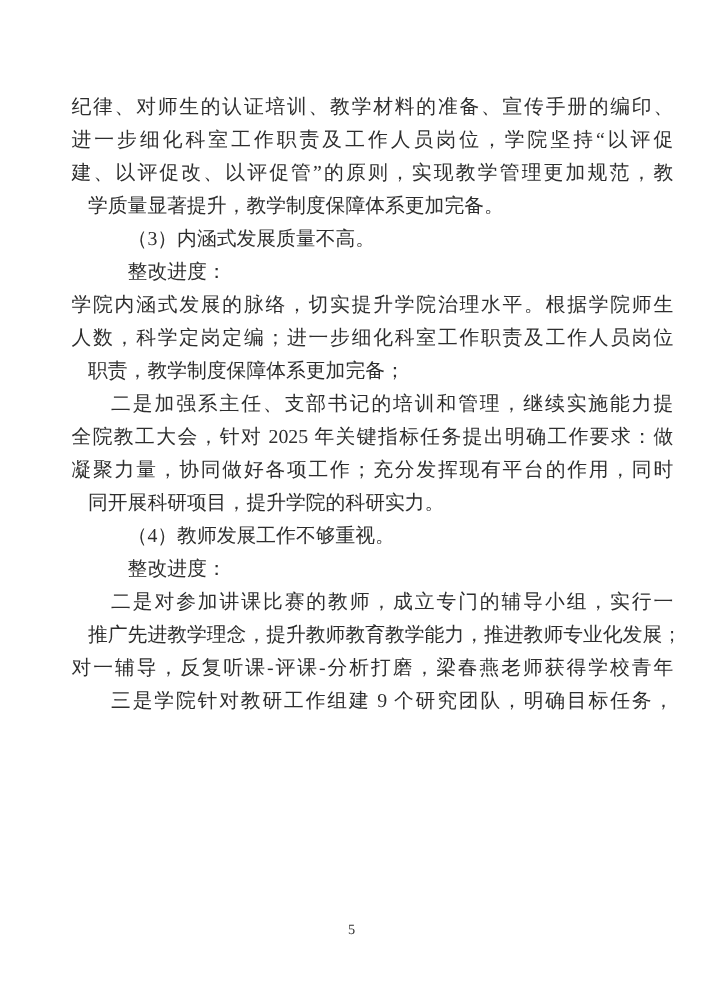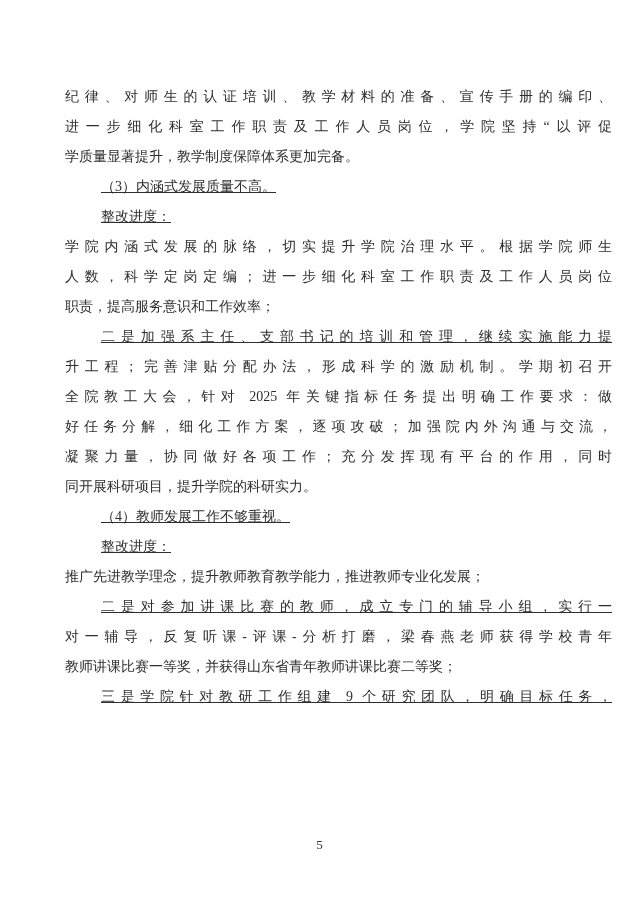--- a/index.html
+++ b/index.html
@@ -18,70 +18,68 @@
   }
   .doc-body {
     position: absolute;
     left: 65px;
     top: 82px;
     width: 547px;
   }
   .line {
     height: 30px;
     line-height: 30px;
-    font-size: 14px;
+    font-size: 18px;
     white-space: nowrap;
     overflow: hidden;
     text-align: justify;
     text-align-last: justify;
     -moz-text-align-last: justify;
   }
   .line.para-end {
     text-align-last: left;
+    margin-left: 15px;
     -moz-text-align-last: left;
   }
   .line.indent {
     text-indent: 36px;
-    text-decoration: underline;
   }
   .page-footer {
     position: absolute;
     left: 0;
     top: 836px;
     width: 100%;
     text-align: center;
     font-size: 13px;
     line-height: 18px;
     color: #2e2e2e;
   }
 </style>
 </head>
 <body>
 
 <div class="page">
   <div class="doc-body">
 
   <div class="line">纪律、对师生的认证培训、教学材料的准备、宣传手册的编印、</div>
       <div class="line">进一步细化科室工作职责及工作人员岗位，学院坚持“以评促</div>
+      <div class="line">建、以评促改、以评促管”的原则，实现教学管理更加规范，教</div>
       <div class="line para-end">学质量显著提升，教学制度保障体系更加完备。</div>
       <div class="line indent para-end">（3）内涵式发展质量不高。</div>
       <div class="line indent para-end">整改进度：</div>
       <div class="line">学院内涵式发展的脉络，切实提升学院治理水平。根据学院师生</div>
       <div class="line">人数，科学定岗定编；进一步细化科室工作职责及工作人员岗位</div>
-      <div class="line para-end">职责，提高服务意识和工作效率；</div>
+      <div class="line para-end">职责，教学制度保障体系更加完备；</div>
       <div class="line indent">二是加强系主任、支部书记的培训和管理，继续实施能力提</div>
-      <div class="line">升工程；完善津贴分配办法，形成科学的激励机制。学期初召开</div>
       <div class="line">全院教工大会，针对 2025 年关键指标任务提出明确工作要求：做</div>
-      <div class="line">好任务分解，细化工作方案，逐项攻破；加强院内外沟通与交流，</div>
       <div class="line">凝聚力量，协同做好各项工作；充分发挥现有平台的作用，同时</div>
       <div class="line para-end">同开展科研项目，提升学院的科研实力。</div>
       <div class="line indent para-end">（4）教师发展工作不够重视。</div>
       <div class="line indent para-end">整改进度：</div>
+      <div class="line indent">二是对参加讲课比赛的教师，成立专门的辅导小组，实行一</div>
       <div class="line para-end">推广先进教学理念，提升教师教育教学能力，推进教师专业化发展；</div>
-      <div class="line indent">二是对参加讲课比赛的教师，成立专门的辅导小组，实行一</div>
       <div class="line">对一辅导，反复听课-评课-分析打磨，梁春燕老师获得学校青年</div>
-      <div class="line para-end">教师讲课比赛一等奖，并获得山东省青年教师讲课比赛二等奖；</div>
       <div class="line indent">三是学院针对教研工作组建 9 个研究团队，明确目标任务，</div>
     </div>
   <div class="page-footer">
     <span>5</span>
   </div>
 </div>
 
 </body></html>

